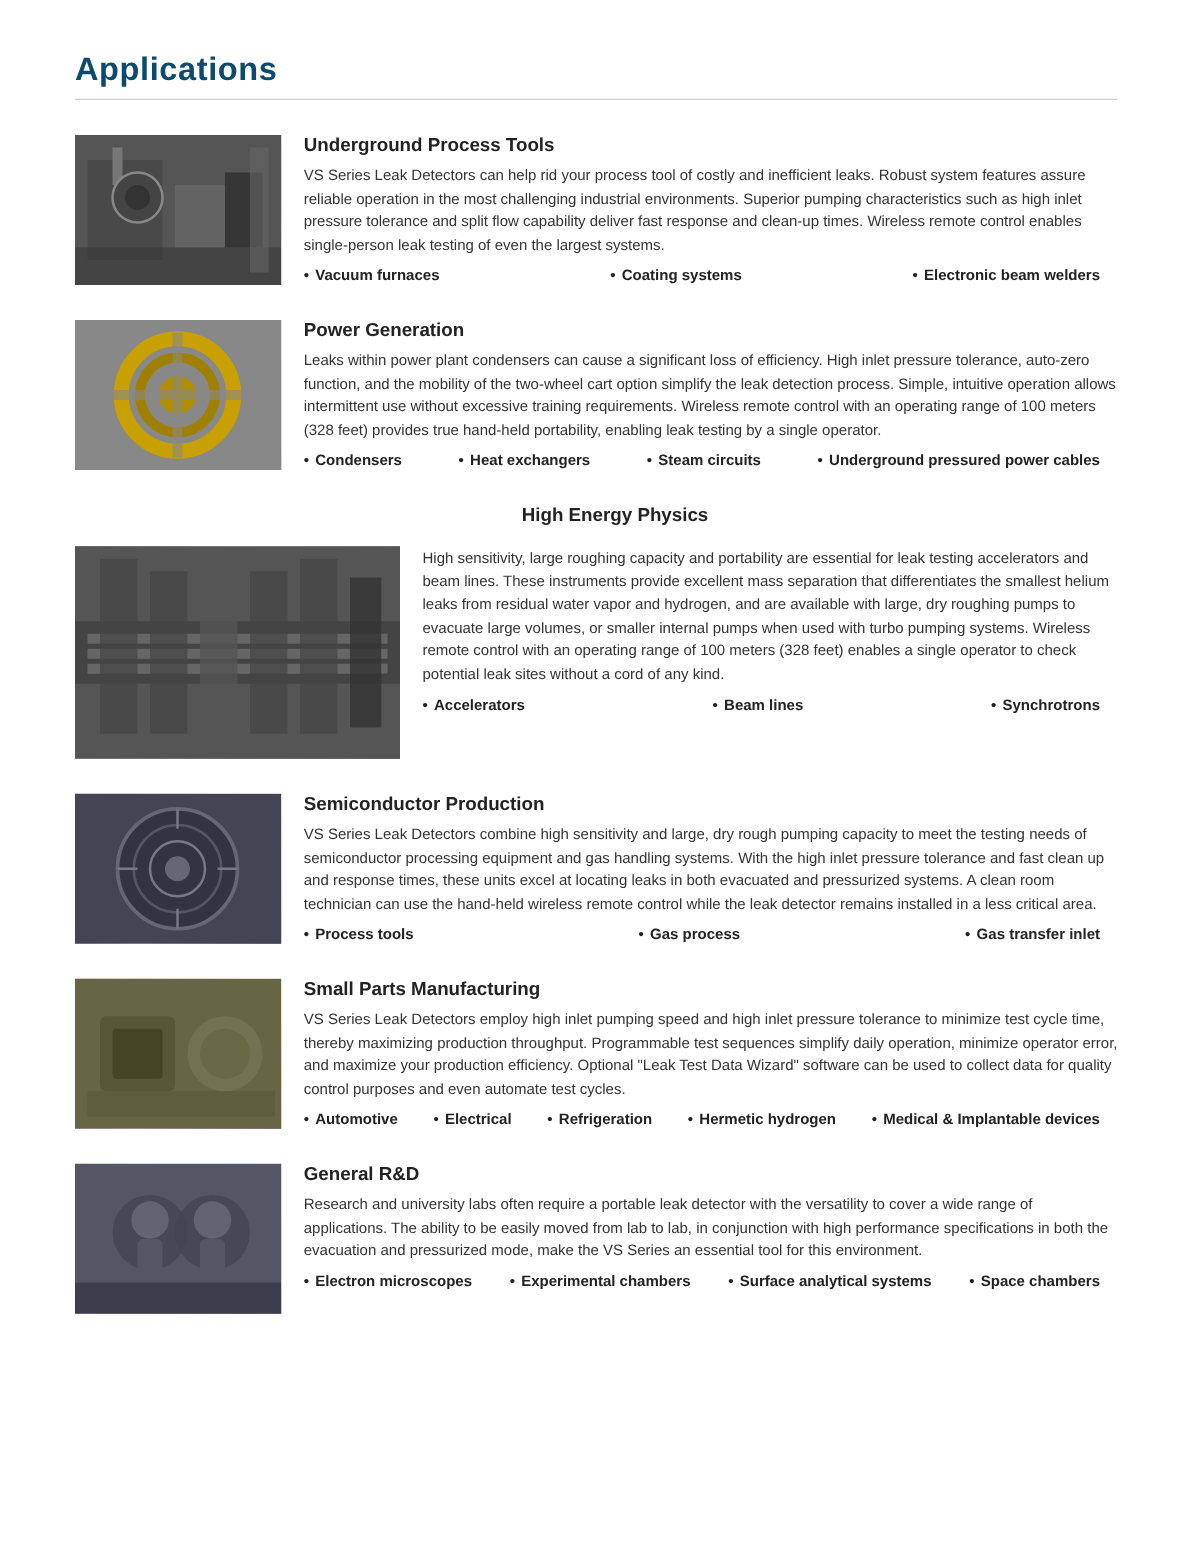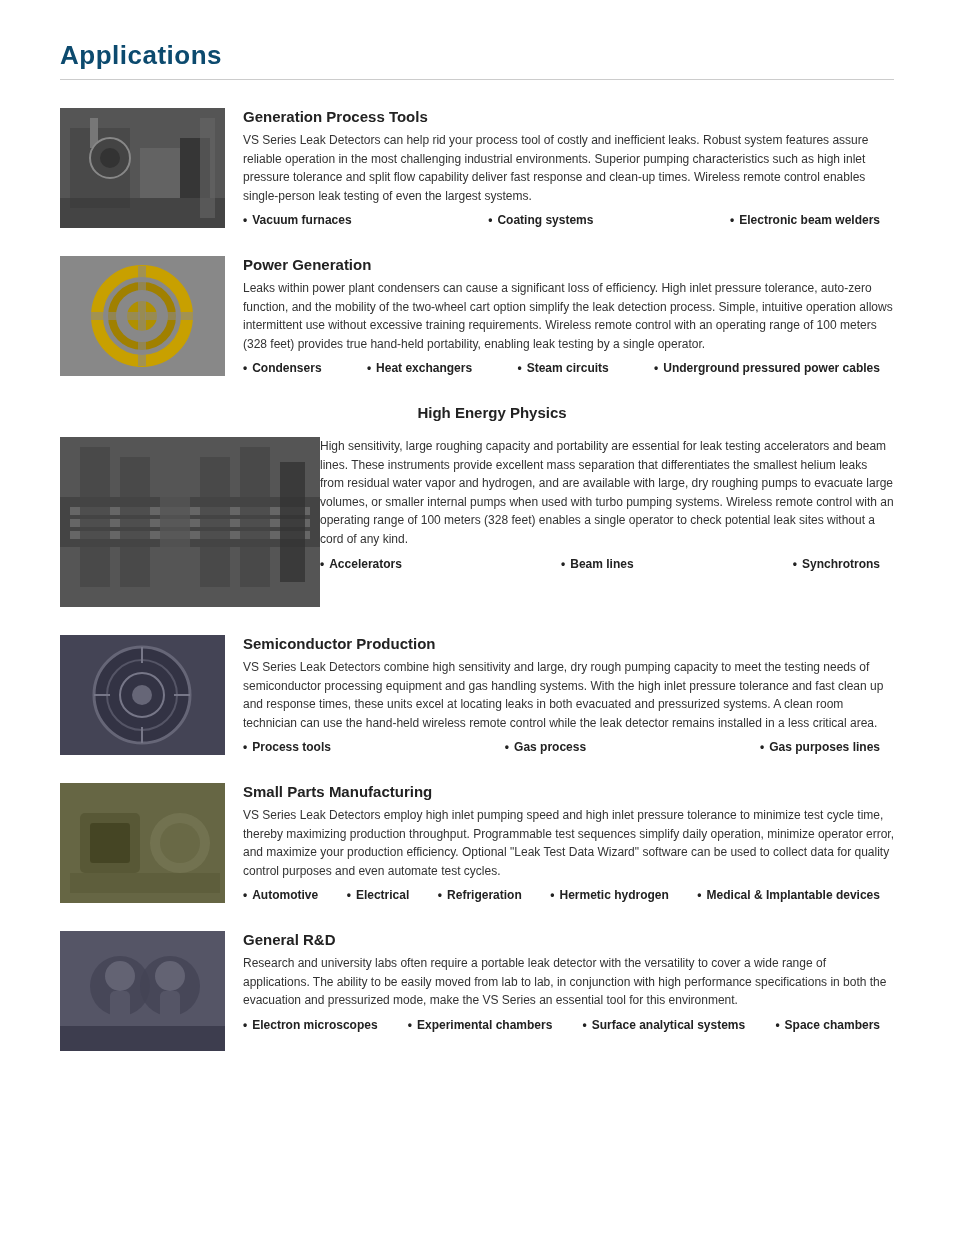--- a/index.html
+++ b/index.html
@@ -104,21 +104,21 @@
       <rect x="80" y="40" width="40" height="50" fill="#666" opacity="0.8"></rect>
       <rect x="30" y="10" width="8" height="30" fill="#777"></rect>
       <rect x="120" y="30" width="30" height="60" fill="#333" opacity="0.9"></rect>
       <rect x="0" y="90" width="165" height="30" fill="#333" opacity="0.5"></rect>
       <circle cx="50" cy="50" r="20" fill="#444" stroke="#888" stroke-width="2"></circle>
       <circle cx="50" cy="50" r="10" fill="#333"></circle>
       <rect x="140" y="10" width="15" height="100" fill="#666" opacity="0.6"></rect>
     </svg>
   </div>
   <div class="section-content">
-    <div class="section-title">Generation Process Tools</div>
+    <div class="section-title">Underground Process Tools</div>
     <div class="section-body">VS Series Leak Detectors can help rid your process tool of costly and inefficient leaks. Robust system features assure reliable operation in the most challenging industrial environments. Superior pumping characteristics such as high inlet pressure tolerance and split flow capability deliver fast response and clean-up times. Wireless remote control enables single-person leak testing of even the largest systems.</div>
     <div class="bullet-list">
       <span class="bullet-item">Vacuum furnaces</span>
       <span class="bullet-item">Coating systems</span>
       <span class="bullet-item">Electronic beam welders</span>
     </div>
   </div>
 </div>
 
 <div class="section">
@@ -144,21 +144,21 @@
       <span class="bullet-item">Underground pressured power cables</span>
     </div>
   </div>
 </div>
 
 <div style="margin-bottom:28px;">
   <div style="display:flex; flex-direction:column; align-items:flex-start; gap:10px;">
     <div style="display:flex; justify-content:center; width:100%; padding-left: 30px; align-items: flex-end;">
       <div class="section-title" style="font-size:15px; font-weight:bold; text-align:left;">High Energy Physics</div>
     </div>
-    <div style="display:flex; align-items:flex-start;">
+    <div style="display:flex; gap:18px; align-items:flex-start;">
       <div class="section-image img-physics" style="width:260px; height:170px; flex-shrink:0;">
         <svg viewBox="0 0 260 170" xmlns="http://www.w3.org/2000/svg">
           <rect width="260" height="170" fill="#555"></rect>
           <rect x="0" y="60" width="260" height="50" fill="#333" opacity="0.5"></rect>
           <rect x="10" y="70" width="240" height="8" fill="#666"></rect>
           <rect x="10" y="82" width="240" height="8" fill="#666"></rect>
           <rect x="10" y="94" width="240" height="8" fill="#666"></rect>
           <rect x="20" y="10" width="30" height="140" fill="#444" opacity="0.7"></rect>
           <rect x="60" y="20" width="30" height="130" fill="#444" opacity="0.7"></rect>
           <rect x="100" y="30" width="30" height="110" fill="#555" opacity="0.8"></rect>
@@ -193,21 +193,21 @@
       <line x1="34" y1="60" x2="50" y2="60" stroke="#778" stroke-width="2"></line>
       <line x1="114" y1="60" x2="130" y2="60" stroke="#778" stroke-width="2"></line>
     </svg>
   </div>
   <div class="section-content">
     <div class="section-title">Semiconductor Production</div>
     <div class="section-body">VS Series Leak Detectors combine high sensitivity and large, dry rough pumping capacity to meet the testing needs of semiconductor processing equipment and gas handling systems. With the high inlet pressure tolerance and fast clean up and response times, these units excel at locating leaks in both evacuated and pressurized systems. A clean room technician can use the hand-held wireless remote control while the leak detector remains installed in a less critical area.</div>
     <div class="bullet-list">
       <span class="bullet-item">Process tools</span>
       <span class="bullet-item">Gas process</span>
-      <span class="bullet-item">Gas purposes lines</span>
+      <span class="bullet-item">Gas transfer inlet</span>
     </div>
   </div>
 </div>
 
 <div class="section">
   <div class="section-image img-small-parts">
     <svg viewBox="0 0 165 120" xmlns="http://www.w3.org/2000/svg">
       <rect width="165" height="120" fill="#664"></rect>
       <rect x="20" y="30" width="60" height="60" rx="5" fill="#553" opacity="0.8"></rect>
       <rect x="30" y="40" width="40" height="40" rx="3" fill="#442" opacity="0.9"></rect>

